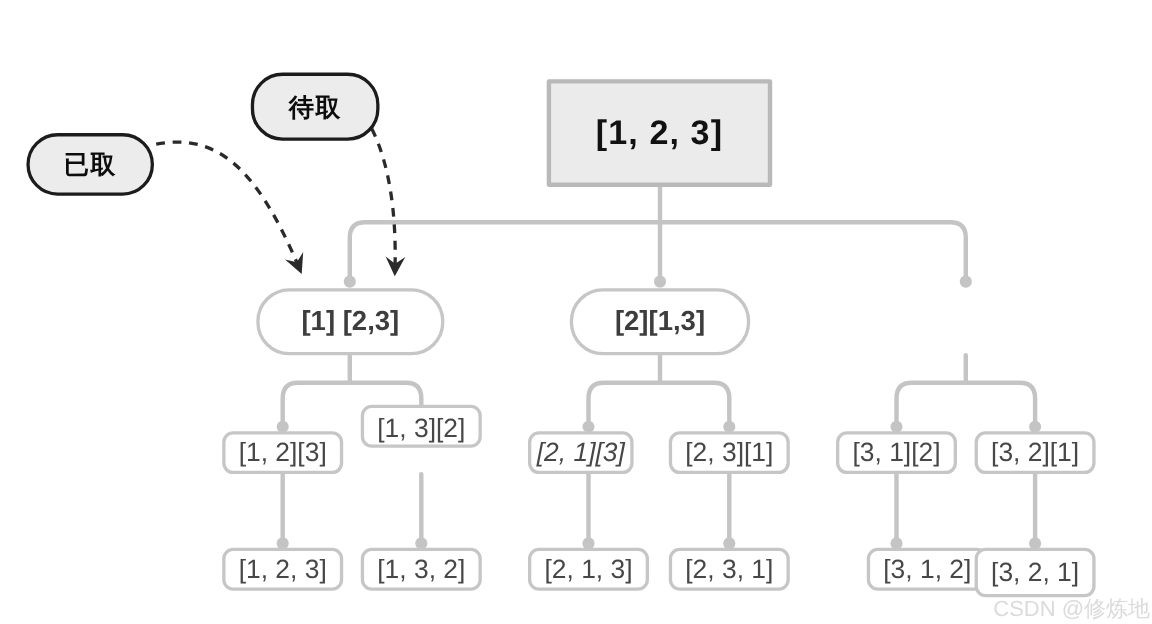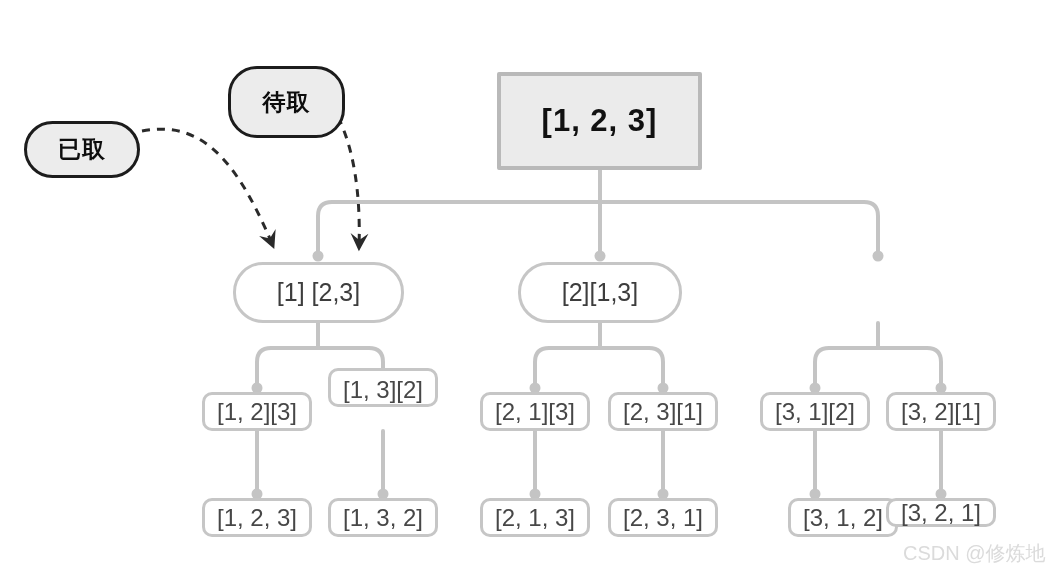--- a/index.html
+++ b/index.html
@@ -30,21 +30,21 @@
   .node{
     position:absolute;display:flex;align-items:center;justify-content:center;
     background:var(--node-fill);border:3px solid var(--node-border);z-index:2;
   }
   .root-node{
     border:4px solid var(--root-border);background:var(--root-fill);
     border-radius:2px;font-weight:bold;font-size:31px;color:#111111;
     letter-spacing:1px;
   }
   .l1-node{
-    border-radius:30px;font-weight:normal;font-size:25px;color:var(--text-dark);
+    border-radius:30px;font-weight:bold;font-size:25px;color:var(--text-dark);
   }
   .l2-node,.l3-node{
     border-radius:10px;font-size:24px;color:var(--text-mid);
   }
   .callout{
     position:absolute;display:flex;align-items:center;justify-content:center;
     background:var(--callout-fill);border:3px solid var(--callout-border);
     border-radius:29px;font-weight:bold;font-size:23px;color:#0d0d0d;z-index:3;
     letter-spacing:1px;
   }
@@ -96,21 +96,21 @@
     <circle class="dot" cx="383" cy="494" r="5.5"></circle>
     <circle class="dot" cx="535" cy="494" r="5.5"></circle>
     <circle class="dot" cx="663" cy="494" r="5.5"></circle>
     <circle class="dot" cx="815" cy="494" r="5.5"></circle>
     <circle class="dot" cx="941" cy="494" r="5.5"></circle>
 
     <path class="arrow" marker-end="url(#ah)" d="M142,131 C196,121 233,150 273,246"></path>
     <path class="arrow" marker-end="url(#ah)" d="M338,117 C352,145 361,188 359,248"></path>
   </svg>
 
-  <div class="callout" style="left:228px;top:66px;width:117px;height:72px;">
+  <div class="callout" style="left:228px;top:66px;width:117px;height:62px;">
     <span>待取</span>
   </div>
   <div class="callout" style="left:24px;top:121px;width:116px;height:57px;">
     <span>已取</span>
   </div>
 
   <div class="node root-node" style="left:497px;top:72px;width:205px;height:98px;">
     <span>[1, 2, 3]</span>
   </div>
 
@@ -120,21 +120,21 @@
   <div class="node l1-node" style="left:518px;top:262px;width:164px;height:61px;">
     <span>[2][1,3]</span>
   </div>
 
   <div class="node l2-node" style="left:202px;top:392px;width:110px;height:39px;">
     <span>[1, 2][3]</span>
   </div>
   <div class="node l2-node" style="left:328px;top:368px;width:110px;height:39px;align-items:flex-end;">
     <span>[1, 3][2]</span>
   </div>
-  <div class="node l2-node" style="left:480px;top:392px;width:110px;height:39px;">
+  <div class="node l2-node" style="left:480px;top:392px;width:96px;height:39px;font-style:italic;">
     <span>[2, 1][3]</span>
   </div>
   <div class="node l2-node" style="left:608px;top:392px;width:110px;height:39px;">
     <span>[2, 3][1]</span>
   </div>
   <div class="node l2-node" style="left:760px;top:392px;width:110px;height:39px;">
     <span>[3, 1][2]</span>
   </div>
   <div class="node l2-node" style="left:886px;top:392px;width:110px;height:39px;">
     <span>[3, 2][1]</span>
@@ -148,19 +148,19 @@
   </div>
   <div class="node l3-node" style="left:480px;top:498px;width:110px;height:39px;">
     <span>[2, 1, 3]</span>
   </div>
   <div class="node l3-node" style="left:608px;top:498px;width:110px;height:39px;">
     <span>[2, 3, 1]</span>
   </div>
   <div class="node l3-node" style="left:760px;top:498px;width:110px;height:39px;margin-left:28px;">
     <span>[3, 1, 2]</span>
   </div>
-  <div class="node l3-node" style="left:886px;top:498px;width:110px;height:29px;">
+  <div class="node l3-node" style="left:886px;top:498px;width:110px;height:45px;">
     <span>[3, 2, 1]</span>
   </div>
 
   <div class="watermark">CSDN @修炼地</div>
 
 </div>
 
 </body></html>

